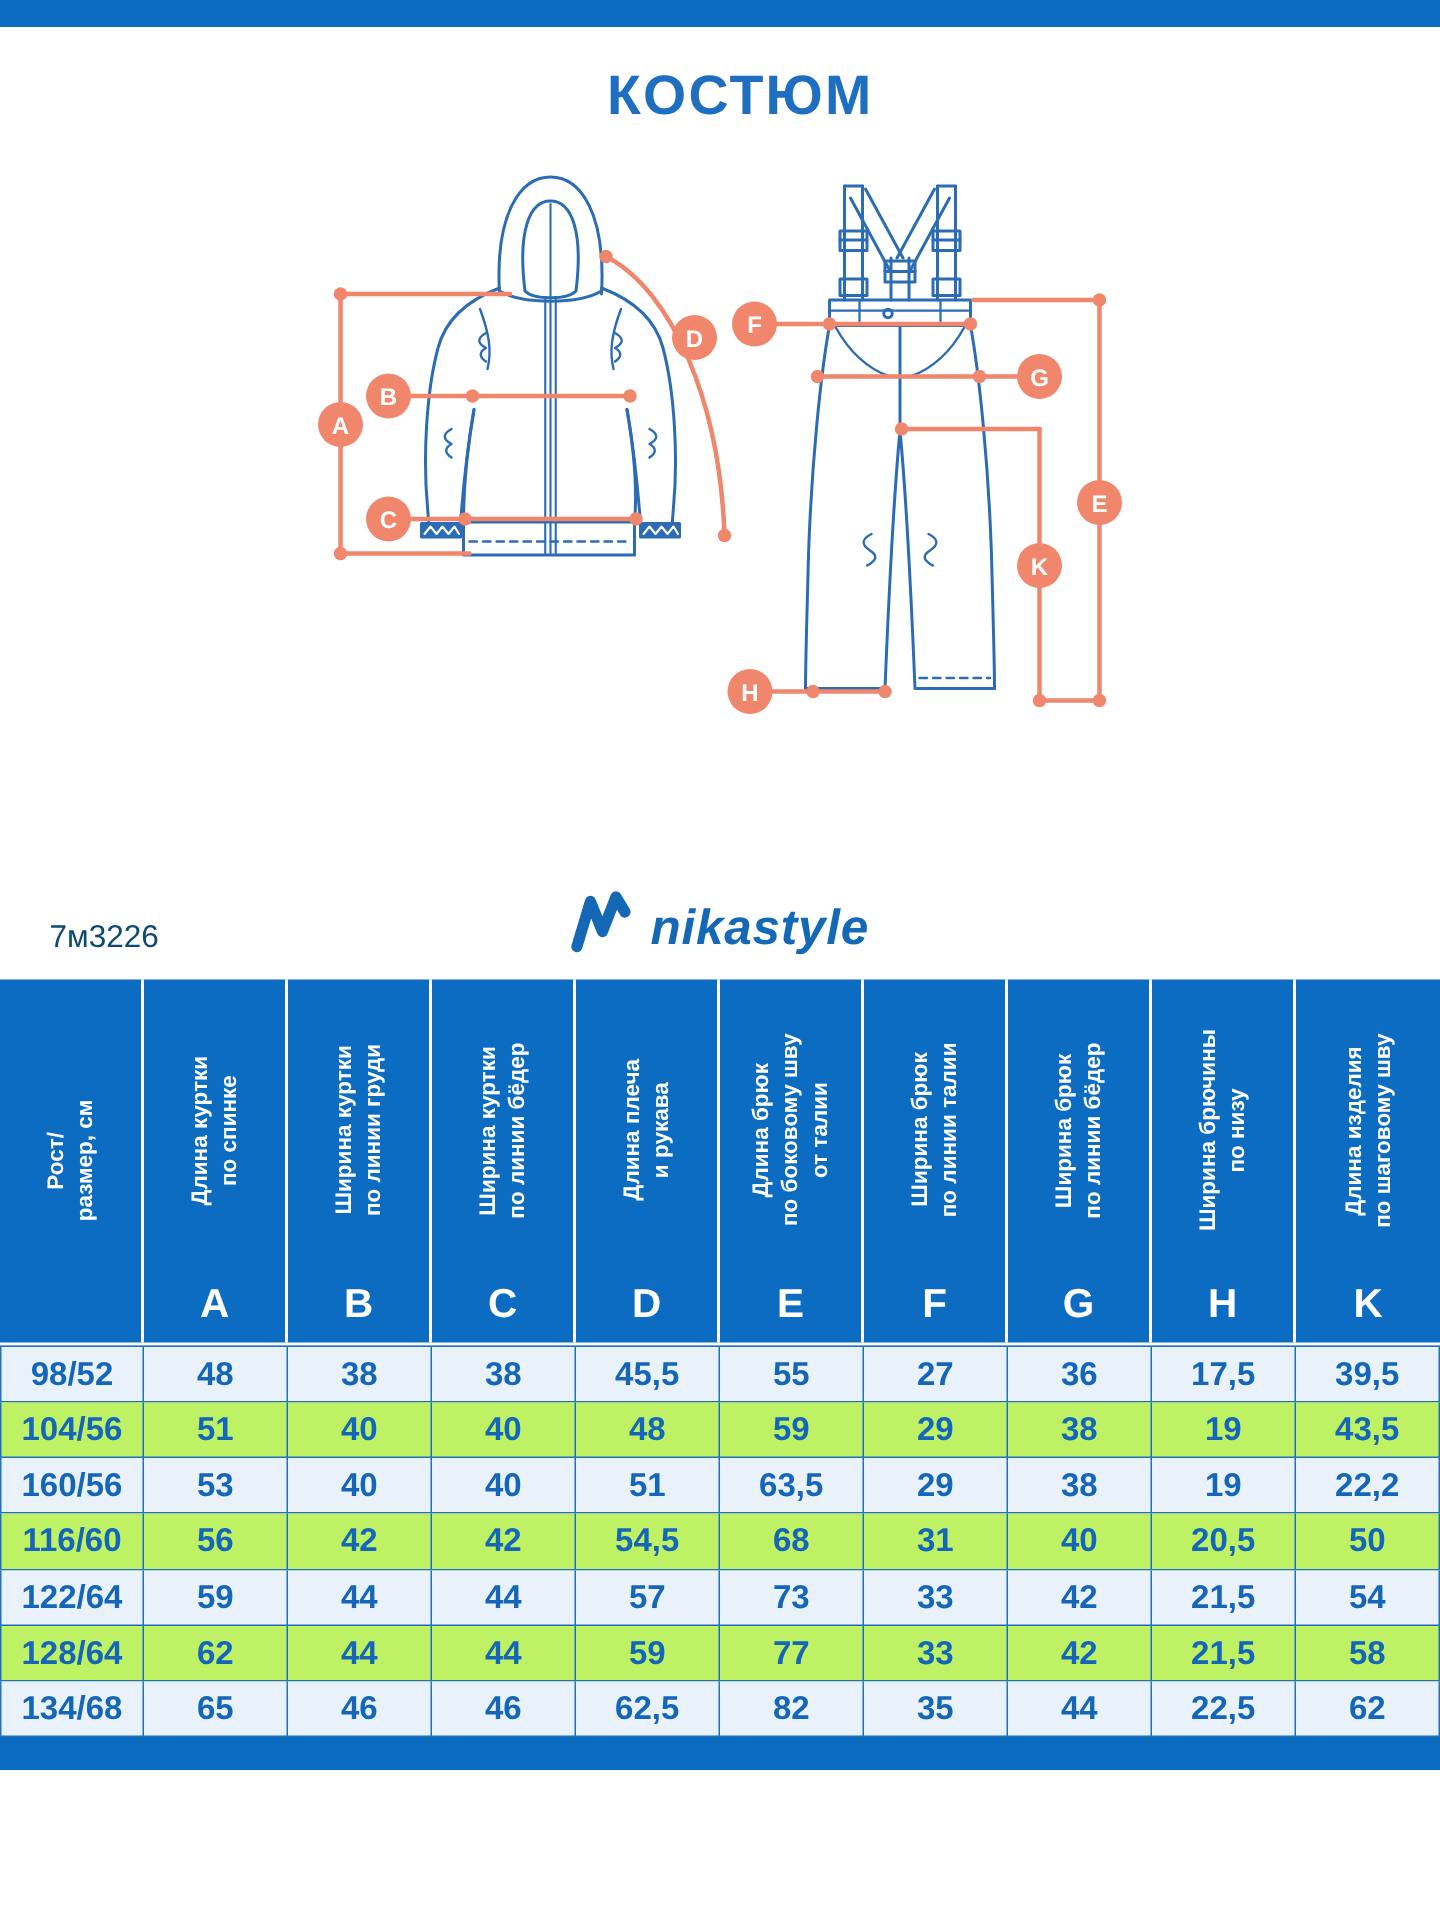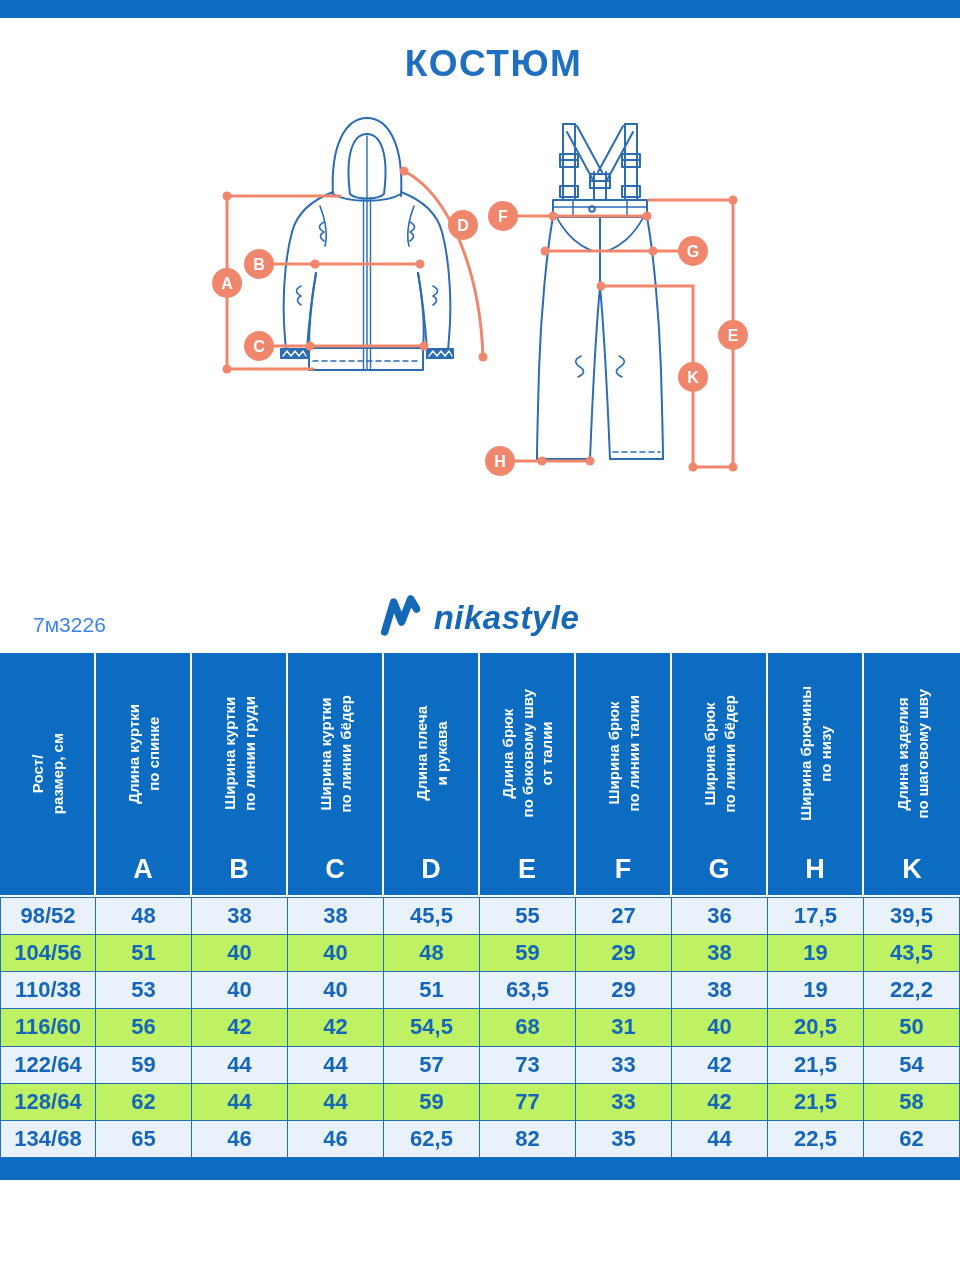--- a/index.html
+++ b/index.html
@@ -8,21 +8,21 @@
   .page { width:960px; height:1280px; background:#fff; overflow:hidden; }
 
   .topbar { height:18px; background:#0B6CC1; }
   .title-row { height:92px; display:flex; align-items:center; justify-content:center;padding-left:27px; }
   .title { font-size:37px; font-weight:bold; color:#1E6FC0; letter-spacing:1.5px; }
 
   .diagram { height:395px; }
   .diagram svg { display:block; }
 
   .brand-row { height:148px; position:relative; }
-  .product-code { position:absolute; left:33px; bottom:16px; font-size:21px; color:#3b82f6; }
+  .product-code { position:absolute; left:33px; bottom:16px; font-size:21px; color:#0c4a6e; }
   .logo { position:absolute; left:50%; transform:translateX(-50%); bottom:12px;
           display:flex; align-items:center; gap:13px;font-style:italic; }
   .logo-text { font-size:33px; font-weight:bold; color:#1568B6; letter-spacing:0.5px; }
 
   .size-table { width:960px; }
   .thead { display:grid; grid-template-columns:repeat(10,1fr); height:244px;
            background:#0B6CC1; border-bottom:2px solid #fff; }
   .hcell { border-right:2px solid #fff; display:flex; flex-direction:column;
            align-items:center; color:#fff; min-width:0; }
   .hcell:last-child { border-right:none; }
@@ -302,21 +302,21 @@
           <div class="cell">40</div>
           <div class="cell">40</div>
           <div class="cell">48</div>
           <div class="cell">59</div>
           <div class="cell">29</div>
           <div class="cell">38</div>
           <div class="cell">19</div>
           <div class="cell">43,5</div>
         </div>
         <div class="trow alt">
-          <div class="cell">110/38</div>
+          <div class="cell">160/56</div>
           <div class="cell">53</div>
           <div class="cell">40</div>
           <div class="cell">40</div>
           <div class="cell">51</div>
           <div class="cell">63,5</div>
           <div class="cell">29</div>
           <div class="cell">38</div>
           <div class="cell">19</div>
           <div class="cell">22,2</div>
         </div>

